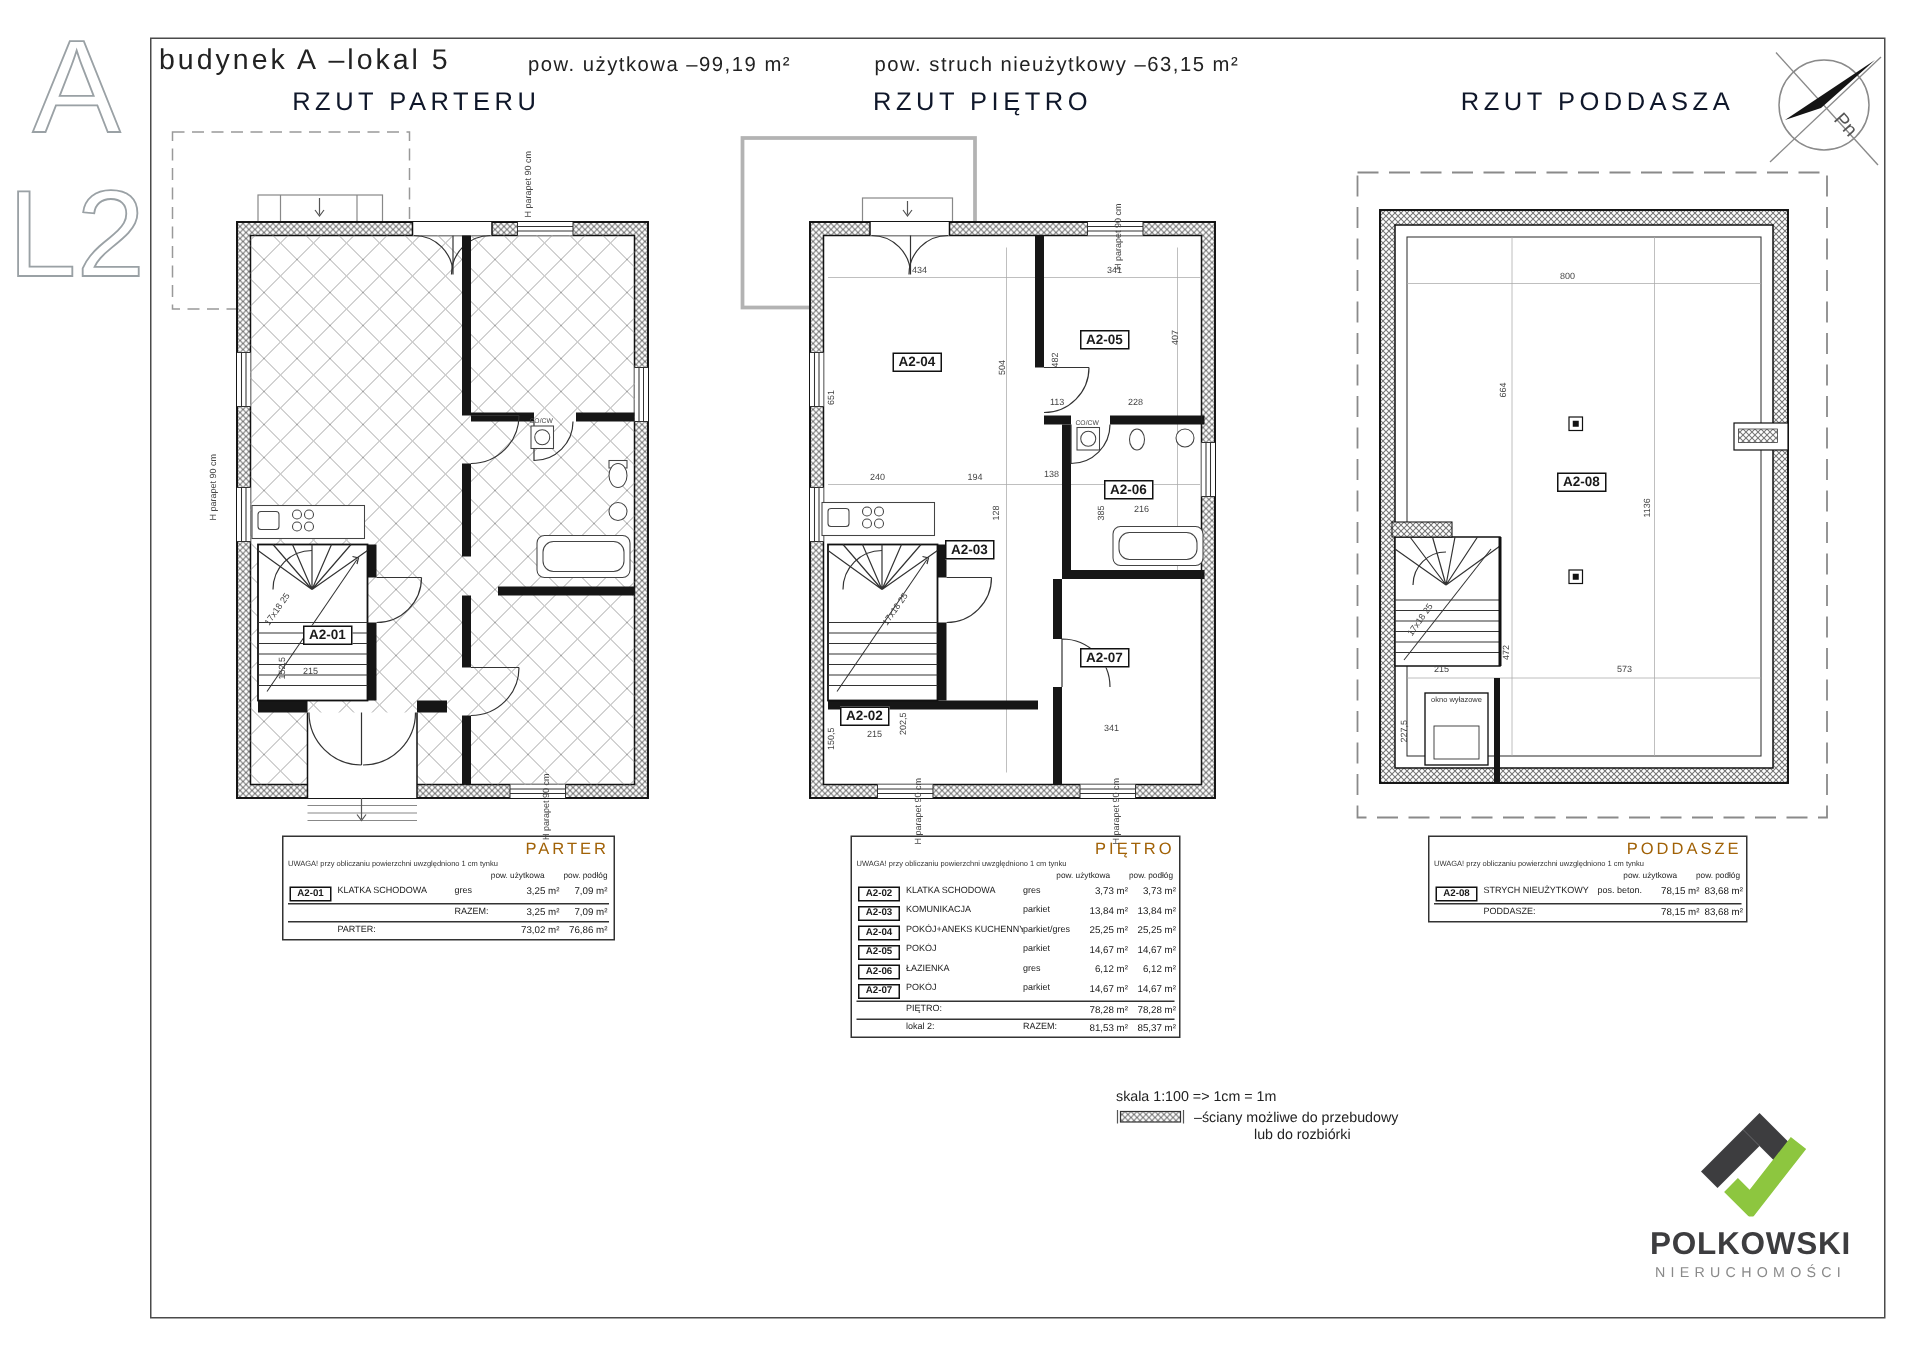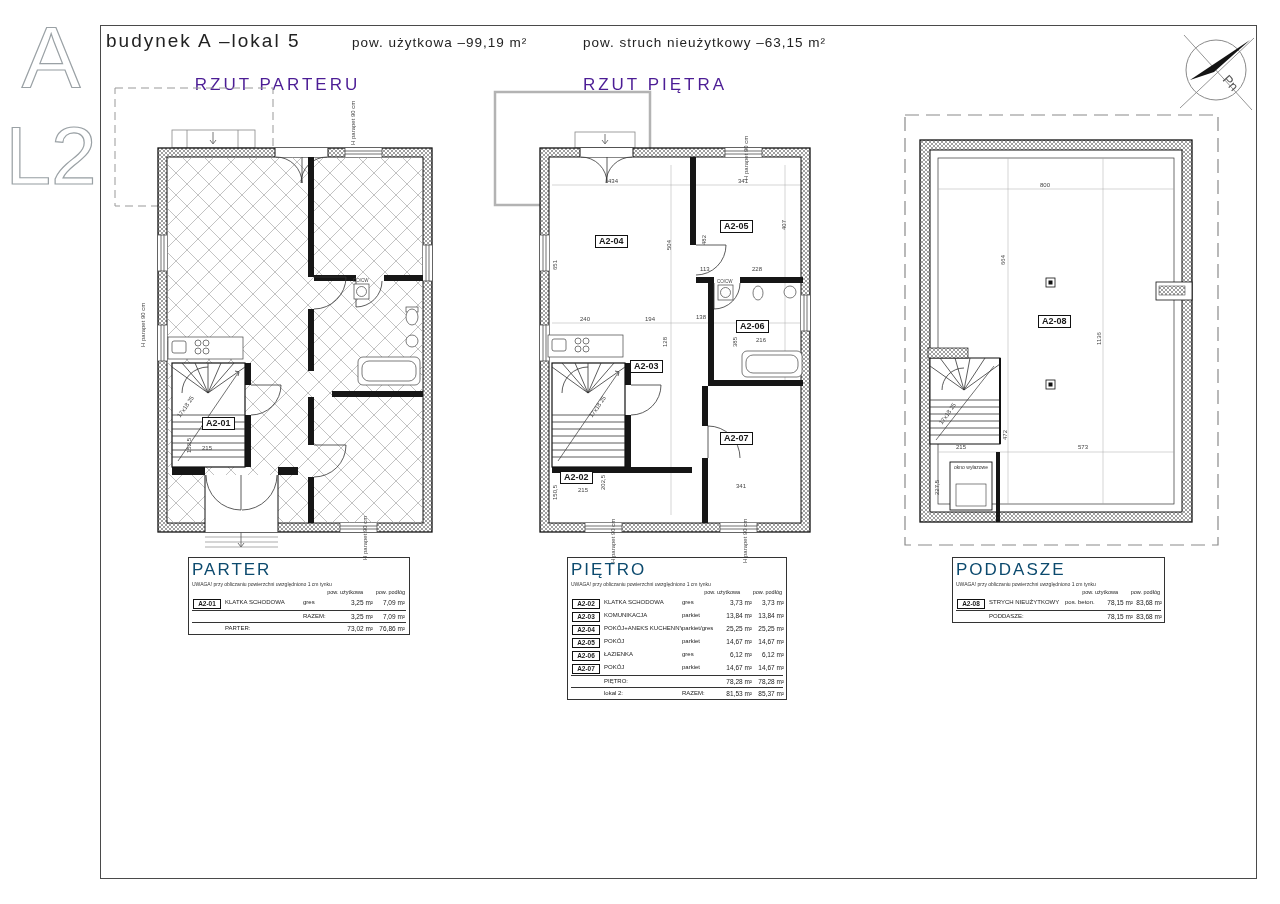--- a/index.html
+++ b/index.html
@@ -2,31 +2,31 @@
 <html><head>
 <meta charset="utf-8">
 <style>
   html,body{margin:0;padding:0;background:#fff;}
   .sheet{position:relative;width:1280px;height:904px;background:#fff;overflow:hidden;
          font-family:"Liberation Sans",sans-serif;color:#1a1a1a;}
   .abs{position:absolute;}
   .frame{position:absolute;left:100px;top:25px;width:1155px;height:852px;border:1.5px solid #4a4a4a;}
   .hdr-title{position:absolute;left:106px;top:30px;font-size:19px;letter-spacing:2px;color:#222;}
   .hdr-sub{position:absolute;top:35px;font-size:13.5px;letter-spacing:1px;color:#222;}
-  .plan-title{position:absolute;top:75px;font-size:17px;letter-spacing:3px;color:#4c1d95;text-align:center;}
+  .plan-title{position:absolute;top:58px;font-size:17px;letter-spacing:3px;color:#0f172a;text-align:center;}
   .plan{position:absolute;}
   .room-label{position:absolute;border:1.2px solid #111;background:#fff;font-weight:bold;
               font-size:9px;line-height:11px;padding:0 3px;white-space:nowrap;z-index:5;}
   .dim{position:absolute;font-size:6px;color:#444;white-space:nowrap;transform-origin:left top;z-index:4;}
   .dim.v{transform:rotate(-90deg);}
   .dim.s{transform:rotate(-55deg);}
   .dim.xs{font-size:4.5px;}
   .okno{position:absolute;font-size:5px;color:#333;text-align:center;line-height:5.5px;z-index:5;}
   .ftable{position:absolute;background:#fff;border:1px solid #333;padding:2px 3px 0 3px;}
-  .ft-title{font-size:17px;letter-spacing:2px;color:#0c4a6e;}
+  .ft-title{font-size:11px;letter-spacing:2px;color:#a16207;text-align:right;}
   .ft-note{font-size:5px;color:#333;margin:1px 0 2px 0;}
   .ft-head{display:grid;grid-template-columns:1fr 46px 42px;font-size:5.5px;color:#222;
            text-align:right;padding:0 1px 1px 1px;}
   .frow{display:grid;grid-template-columns:32px 78px 40px 30px 32px;align-items:center;
         min-height:9px;line-height:9px;padding:0 1px;}
   .frow3{grid-template-columns:32px 76px 40px 28px 29px;}
   .fcode{border:1px solid #111;font-weight:bold;font-size:6.5px;text-align:center;line-height:8px;
          display:inline-block;width:26px;}
   .fname{font-size:6px;white-space:nowrap;overflow:hidden;}
   .ffin{font-size:6px;}
@@ -57,21 +57,22 @@
 
   <svg class="abs" style="left:1172px;top:20px" width="92" height="105">
     <circle cx="44" cy="50" r="30" fill="none" stroke="#8a8a8a" stroke-width="1"></circle>
     <line x1="12" y1="15" x2="80" y2="90" stroke="#8a8a8a" stroke-width="0.9"></line>
     <line x1="82" y1="18" x2="8" y2="88" stroke="#8a8a8a" stroke-width="0.9"></line>
     <polygon points="18,60 78,20 42,52" fill="#141414"></polygon>
     <text x="50" y="60" font-size="13" fill="#555" transform="rotate(48 50 60)">Pn</text>
   </svg>
 
   <div class="plan-title" style="left:110px;width:335px">RZUT PARTERU</div>
-  <div class="plan-title" style="left:490px;width:330px">RZUT PIĘTRA</div>
+  <div class="plan-title" style="left:490px;width:330px">RZUT PIĘTRO</div>
+  <div class="plan-title" style="left:900px;width:330px">RZUT PODDASZA</div>
 
   <div class="plan" style="left:110px;top:85px;width:335px;height:480px">
     <svg width="335" height="480">
       <defs>
         <pattern id="wh" width="4" height="4" patternUnits="userSpaceOnUse">
           <rect width="4" height="4" fill="#fff"></rect>
           <path d="M0,4 L4,0 M-1,1 L1,-1 M3,5 L5,3" stroke="#777" stroke-width="0.7" fill="none"></path>
           <path d="M0,0 L4,4 M3,-1 L5,1 M-1,3 L1,5" stroke="#777" stroke-width="0.7" fill="none"></path>
         </pattern>
         <pattern id="fx" width="22" height="22" patternUnits="userSpaceOnUse">
@@ -472,15 +473,36 @@
     </div>
     <div class="frow ftot">
       <span></span>
       <span class="fname">lokal 2:</span>
       <span class="ffin">RAZEM:</span>
       <span class="fval">81,53 m²</span>
       <span class="fval">85,37 m²</span>
     </div>
   </div>
 
-
+  <div class="legend">
+    <div>skala 1:100 =&gt; 1cm = 1m</div>
+    <div class="legend-row">
+      <svg width="48" height="12">
+        <rect x="3" y="2" width="40" height="7" fill="url(#wh)" stroke="#333" stroke-width="0.8"></rect>
+        <line x1="1" y1="1" x2="1" y2="10" stroke="#555" stroke-width="0.8"></line>
+        <line x1="45" y1="1" x2="45" y2="10" stroke="#555" stroke-width="0.8"></line>
+      </svg>
+      <span style="margin-left:4px">–ściany możliwe do przebudowy</span>
+    </div>
+    <div style="margin-left:92px">lub do rozbiórki</div>
+  </div>
+
+  <div class="logo">
+    <svg width="82" height="78">
+      <polygon points="8,48 36,20 47,31 19,59" fill="#3d3d3f"></polygon>
+      <polygon points="36,20 47,9 72,34 61,45" fill="#3d3d3f"></polygon>
+      <path d="M28,57 L41,70 L73,29" fill="none" stroke="#8dc63f" stroke-width="13"></path>
+    </svg>
+    <div class="logo-name">POLKOWSKI</div>
+    <div class="logo-sub">NIERUCHOMOŚCI</div>
+  </div>
 
 </div>
 
 </body></html>

